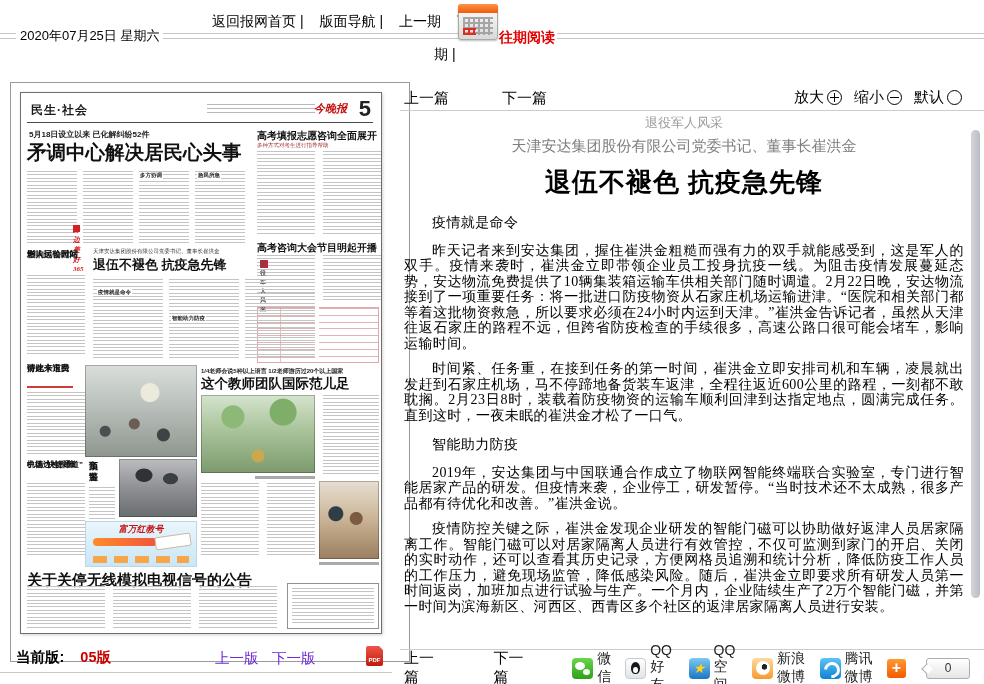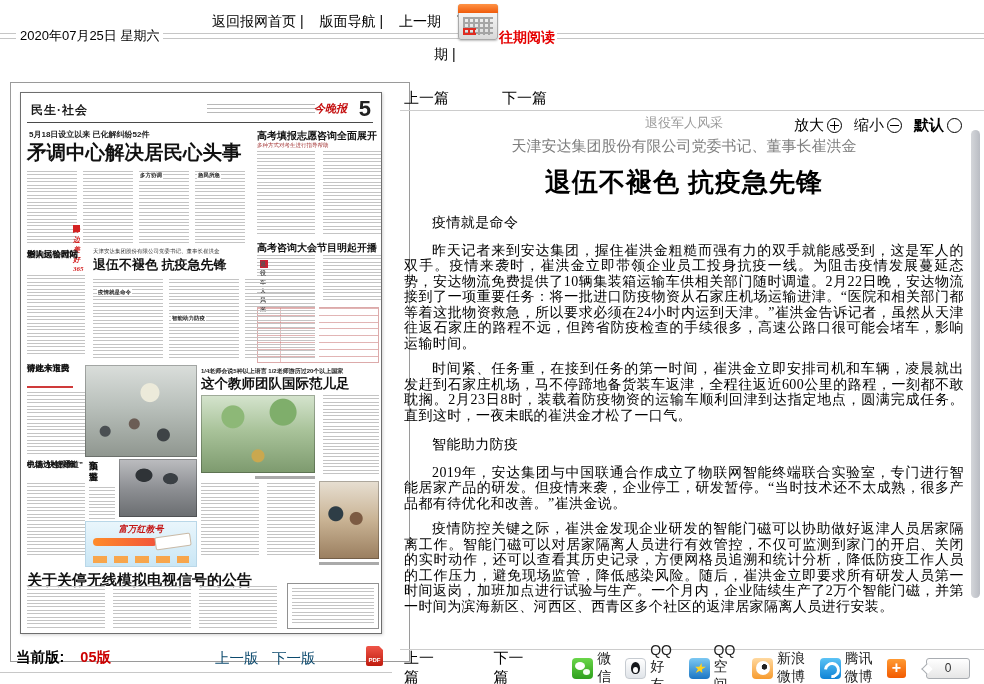--- a/index.html
+++ b/index.html
@@ -130,35 +130,35 @@
     background:repeating-linear-gradient(90deg,#ff9a2e 0 14px,transparent 14px 21px);}
 
   .notice-head{left:6px;top:478px;font-size:15px;}
   .notice-cols{left:6px;top:493px;width:252px;height:42px;}
   .box-br{left:266px;top:490px;width:90px;height:44px;border:1px solid #919191;}
   .box-br .in{left:4px;top:4px;right:4px;bottom:4px;}
 
   
   .pfooter{position:absolute;left:16px;top:648px;font-size:14.5px;font-weight:bold;color:#000;}
   .pfooter .cur{color:#cc0000;margin-left:16px;}
-  .pv{position:absolute;top:649px;font-size:14.5px;color:#0c4a6e;cursor:pointer;}
+  .pv{position:absolute;top:649px;font-size:14.5px;color:#6d28d9;cursor:pointer;}
   .pv.prev{left:215px;} .pv.next{left:272px;}
   .pdf{position:absolute;left:366px;top:646px;width:17px;height:20px;border-radius:2px;cursor:pointer;
     background:linear-gradient(180deg,#ef5548,#bf1b0e);}
   .pdf::before{content:"";position:absolute;right:-1px;top:-1px;width:0;height:0;
     border-left:6px solid transparent;border-top:6px solid #fff;}
   .pdf::after{content:"PDF";position:absolute;left:0;right:0;bottom:2px;text-align:center;color:#fff;
     font:bold 6px/7px "Liberation Sans",sans-serif;}
   .divider3{position:absolute;left:0;top:672px;width:392px;border-top:1px solid #c8c8c8;}
 
   
   .tb-link{position:absolute;top:89px;font-size:15px;color:#000;cursor:pointer;}
   .tb-prev{left:404px;} .tb-next{left:502px;}
   .tb-zoom{position:absolute;right:22px;top:88px;font-size:15px;color:#000;display:flex;gap:12px;align-items:center;}
-  .tb-zoom span{cursor:pointer;display:flex;align-items:center;gap:3px;margin-top:28px;}
+  .tb-zoom span{cursor:pointer;display:flex;align-items:center;gap:3px;}
   .zic{display:inline-block;width:13px;height:13px;border:1.5px solid #000;border-radius:50%;position:relative;}
   .zic.plus::before,.zic.minus::before{content:"";position:absolute;left:2px;right:2px;top:5.5px;height:1.5px;background:#000;}
   .zic.plus::after{content:"";position:absolute;top:2px;bottom:2px;left:5.5px;width:1.5px;background:#000;}
   .divider1{position:absolute;left:400px;right:0;top:110px;border-top:1px solid #ccc;}
   .divider2{position:absolute;left:400px;right:0;top:649px;border-top:1px solid #ccc;}
 
   .art{position:absolute;left:404px;top:112px;width:560px;height:535px;overflow:hidden;
     font-family:"Liberation Serif",serif;}
   .kicker{text-align:center;font-size:13px;color:#9a9a9a;margin-top:2px;}
   .subtitle{text-align:center;font-size:15px;color:#7e7e7e;margin-top:5px;}
@@ -318,21 +318,21 @@
   <div class="tb-zoom">
     <span>
         <b style="font-weight:normal">放大</b>
         <i class="zic plus"></i>
       </span>
     <span>
         <b style="font-weight:normal">缩小</b>
         <i class="zic minus"></i>
       </span>
     <span>
-        <b style="font-weight:bold">默认</b>
+        <b style="font-weight:normal">默认</b>
         <i class="zic"></i>
       </span>
   </div>
   <div class="divider1"></div>
 
   <div class="art">
     <div class="kicker">退役军人风采</div>
     <div class="subtitle">天津安达集团股份有限公司党委书记、董事长崔洪金</div>
     <div class="title">退伍不褪色 抗疫急先锋</div>
     <p class="bh">疫情就是命令</p>

